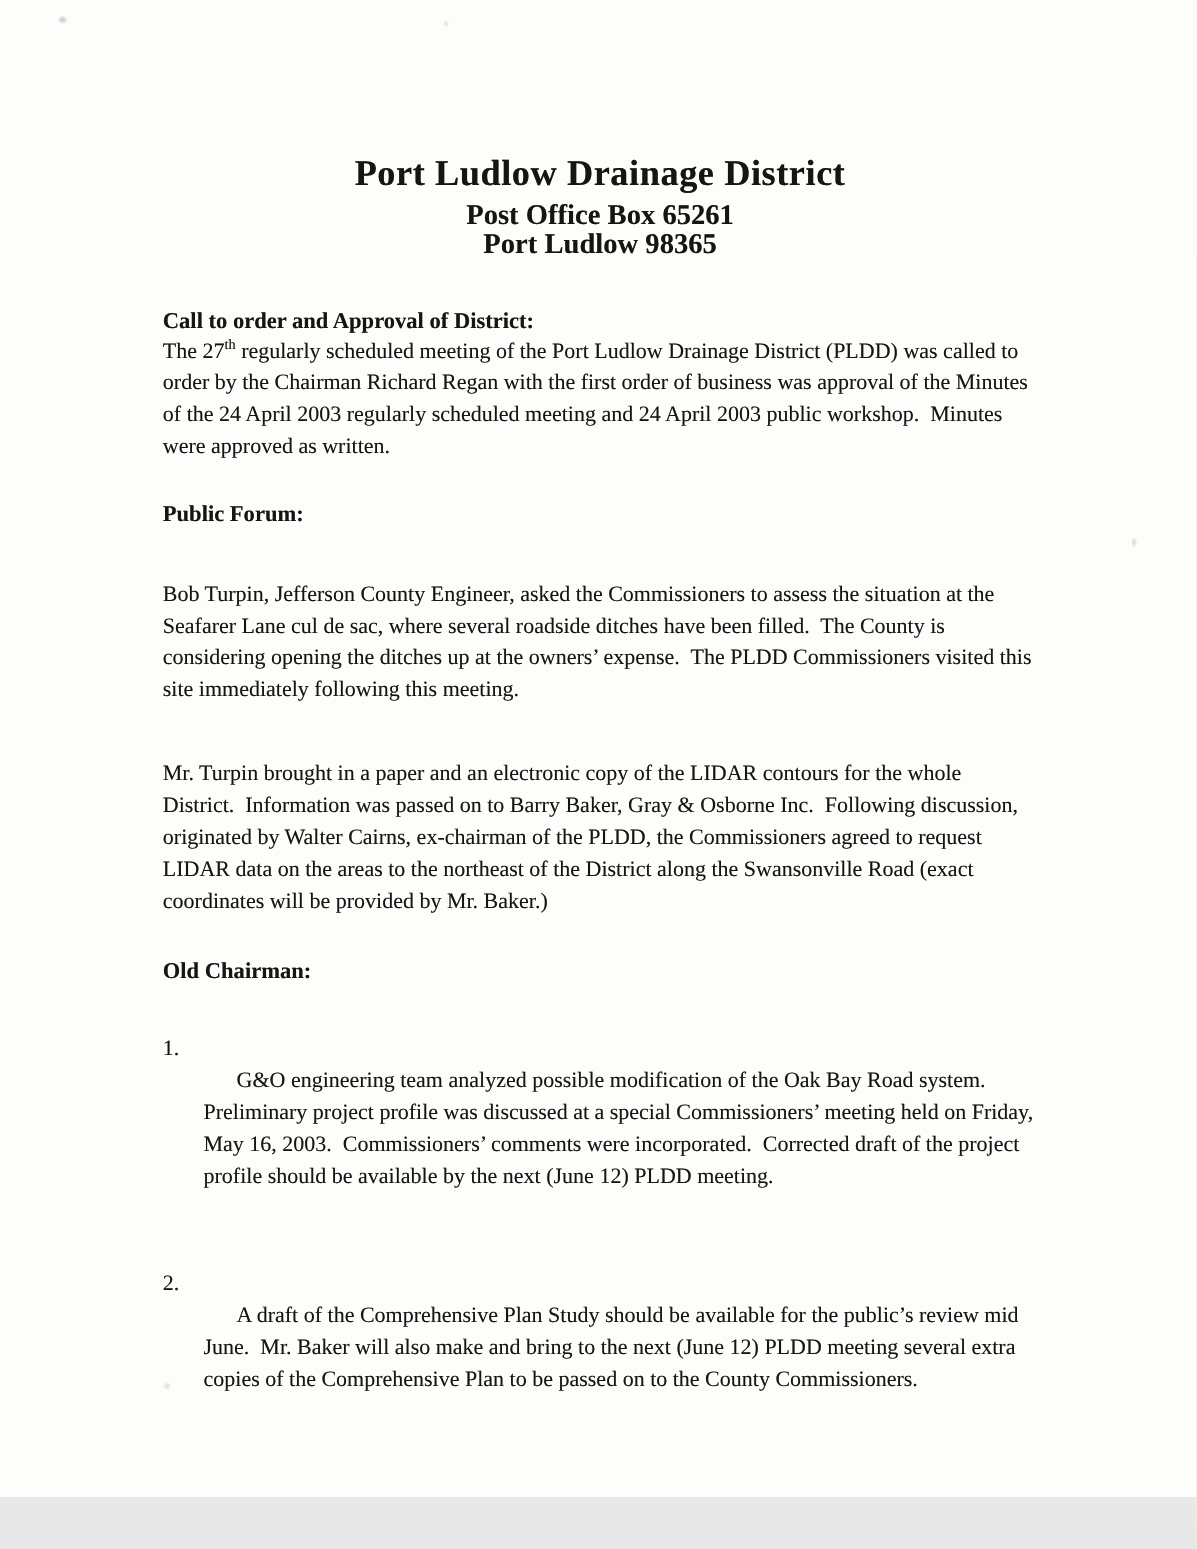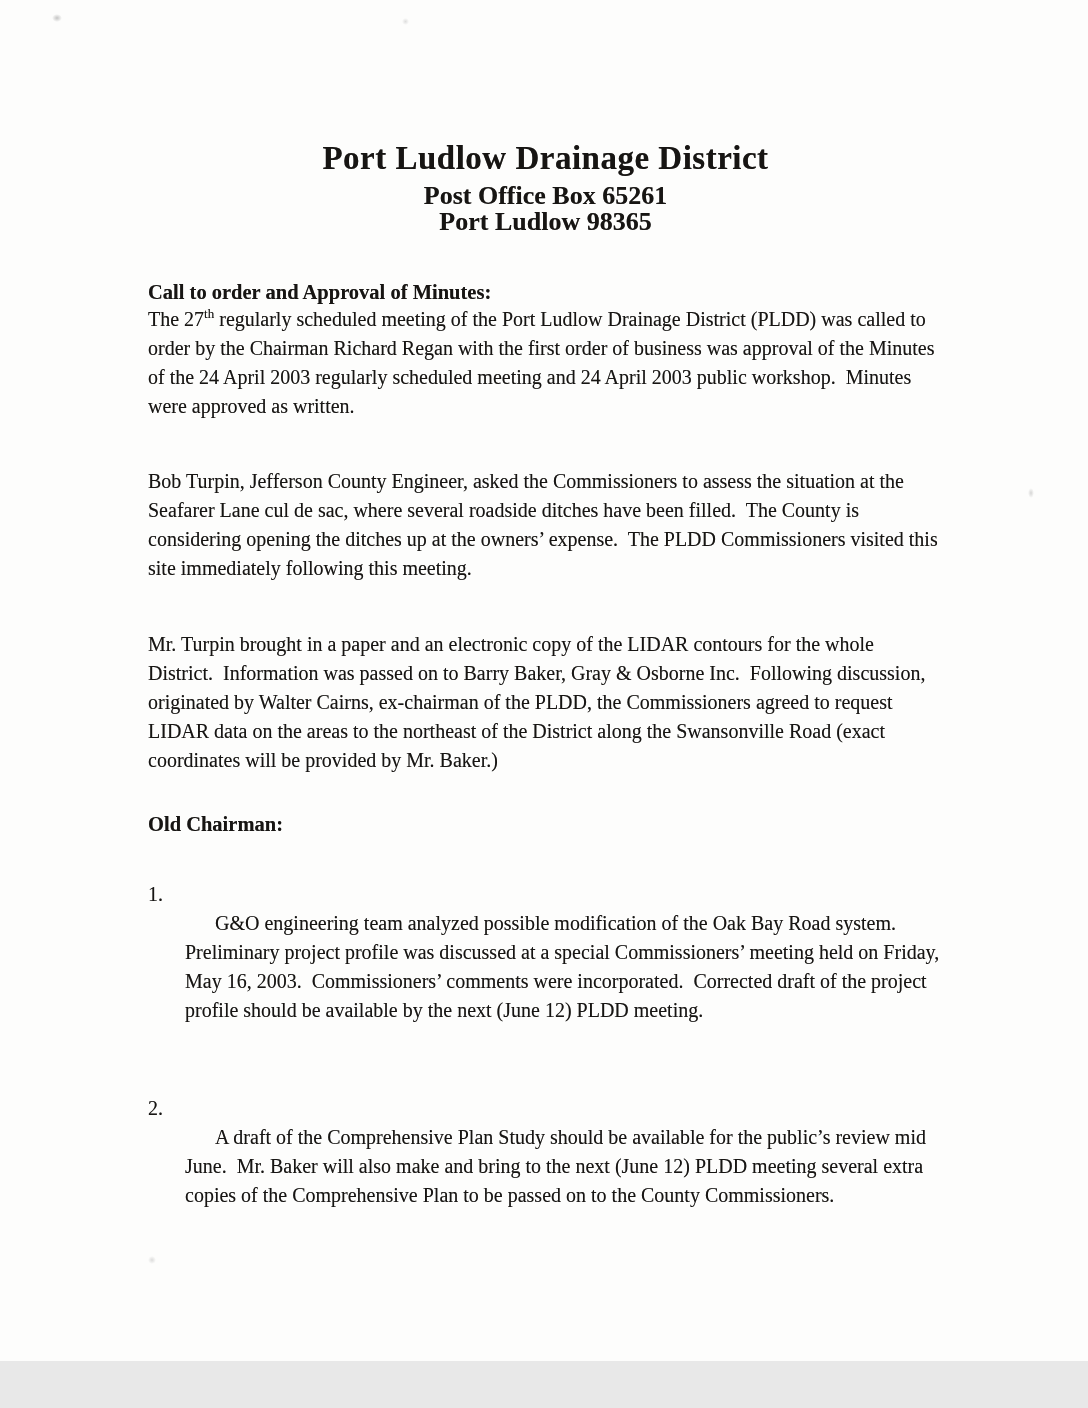--- a/index.html
+++ b/index.html
@@ -111,23 +111,24 @@
 
     <div class="doc-header">
       <h1 class="doc-title">Port Ludlow Drainage District</h1>
       <div class="doc-addr">Post Office Box 65261</div>
       <div class="doc-addr">Port Ludlow 98365</div>
     </div>
 
     <div class="meeting-block">
     </div>
 
-    <h2 class="section-heading mt-call">Call to order and Approval of Minutes:</h2>
+    <h2 class="section-heading mt-call">Call to order and Approval of District:</h2>
     <p class="para mt-small"><span>The 27</span><sup>th</sup><span> regularly scheduled meeting of the Port Ludlow Drainage District (PLDD) was called to order by the Chairman Richard Regan with the first order of business was approval of the Minutes of the 24 April 2003 regularly scheduled meeting and 24 April 2003 public workshop.  Minutes were approved as written.</span></p>
 
+    <h2 class="section-heading mt-publicforum">Public Forum:</h2>
     <p class="para mt-para1">Bob Turpin, Jefferson County Engineer, asked the Commissioners to assess the situation at the Seafarer Lane cul de sac, where several roadside ditches have been filled.  The County is considering opening the ditches up at the owners’ expense.  The PLDD Commissioners visited this site immediately following this meeting.</p>
     <p class="para mt-para2">Mr. Turpin brought in a paper and an electronic copy of the LIDAR contours for the whole District.  Information was passed on to Barry Baker, Gray &amp; Osborne Inc.  Following discussion, originated by Walter Cairns, ex-chairman of the PLDD, the Commissioners agreed to request LIDAR data on the areas to the northeast of the District along the Swansonville Road (exact coordinates will be provided by Mr. Baker.)</p>
 
     <h2 class="section-heading mt-oldbiz">Old Chairman:</h2>
 
     <div class="num-item mt-item1">
       <span class="num">1.</span><span>G&amp;O engineering team analyzed possible modification of the Oak Bay Road system.  Preliminary project profile was discussed at a special Commissioners’ meeting held on Friday, May 16, 2003.  Commissioners’ comments were incorporated.  Corrected draft of the project profile should be available by the next (June 12) PLDD meeting.</span>
     </div>
     <div class="num-item mt-item">
       <span class="num">2.</span><span>A draft of the Comprehensive Plan Study should be available for the public’s review mid June.  Mr. Baker will also make and bring to the next (June 12) PLDD meeting several extra copies of the Comprehensive Plan to be passed on to the County Commissioners.</span>

